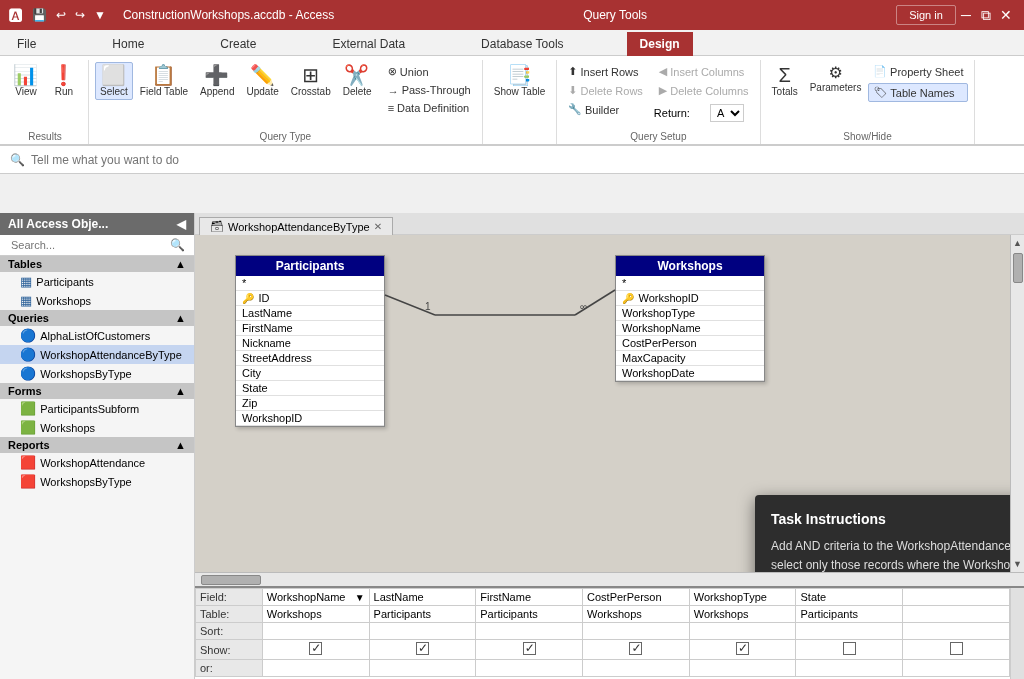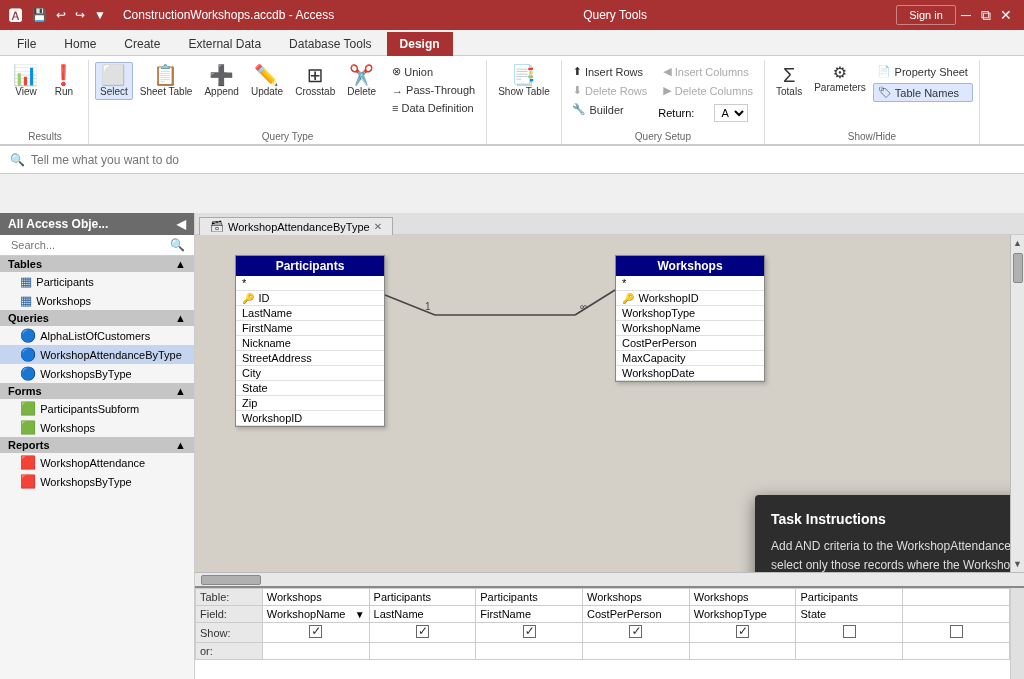--- a/index.html
+++ b/index.html
@@ -31,20 +31,21 @@
     .qa-btn { color: white; font-size: 12px; cursor: pointer; padding: 2px 3px; }
 
     
     .ribbon-tabs {
       height: 26px;
       background: #f2f2f2;
       display: flex;
       align-items: flex-end;
       border-bottom: 1px solid #ccc;
       padding-left: 4px;
+      gap: 48px;
     }
     .ribbon-tab {
       padding: 4px 12px;
       font-size: 12px;
       cursor: pointer;
       border: 1px solid transparent;
       border-bottom: none;
       margin-right: 2px;
       background: transparent;
       color: #333;
@@ -519,21 +520,21 @@
   </div>
 
   <div class="ribbon-group" style="min-width:200px;">
     <div class="ribbon-group-content">
       <div class="ribbon-btn active">
         <span class="ribbon-btn-icon">⬜</span>
         <span>Select</span>
       </div>
       <div class="ribbon-btn">
         <span class="ribbon-btn-icon">📋</span>
-        <span>Sheet Table</span>
+        <span>Field Table</span>
       </div>
       <div class="ribbon-btn">
         <span class="ribbon-btn-icon">➕</span>
         <span>Append</span>
       </div>
       <div class="ribbon-btn">
         <span class="ribbon-btn-icon">✏️</span>
         <span>Update</span>
       </div>
       <div class="ribbon-btn">
@@ -799,42 +800,52 @@
               <col style="width:110px;">
               <col style="width:110px;">
               <col style="width:110px;">
               <col style="width:110px;">
               <col style="width:110px;">
               <col style="width:110px;">
               <col style="width:110px;">
             </colgroup>
             <tbody>
                 <tr>
-              <th class="row-label">Table:</th>
-              <td>Workshops</td>
-              <td>Participants</td>
-              <td>Participants</td>
-              <td>Workshops</td>
-              <td>Workshops</td>
-              <td>Participants</td>
-              <td></td>
-            </tr>
-            <tr>
               <th class="row-label">Field:</th>
               <td>
                 <div style="display:flex;align-items:center;justify-content:space-between;">
                   <span>WorkshopName</span>
                   <span style="font-size:10px;">▼</span>
                 </div>
               </td>
               <td>LastName</td>
               <td>FirstName</td>
               <td>CostPerPerson</td>
               <td>WorkshopType</td>
               <td>State</td>
+              <td></td>
+            </tr>
+            <tr>
+              <th class="row-label">Table:</th>
+              <td>Workshops</td>
+              <td>Participants</td>
+              <td>Participants</td>
+              <td>Workshops</td>
+              <td>Workshops</td>
+              <td>Participants</td>
+              <td></td>
+            </tr>
+            <tr>
+              <th class="row-label">Sort:</th>
+              <td></td>
+              <td></td>
+              <td></td>
+              <td></td>
+              <td></td>
+              <td></td>
               <td></td>
             </tr>
             <tr>
               <th class="row-label">Show:</th>
               <td class="checkbox-cell"><div class="cb checked"></div></td>
               <td class="checkbox-cell"><div class="cb checked"></div></td>
               <td class="checkbox-cell"><div class="cb checked"></div></td>
               <td class="checkbox-cell"><div class="cb checked"></div></td>
               <td class="checkbox-cell"><div class="cb checked"></div></td>
               <td class="checkbox-cell"><div class="cb"></div></td>

